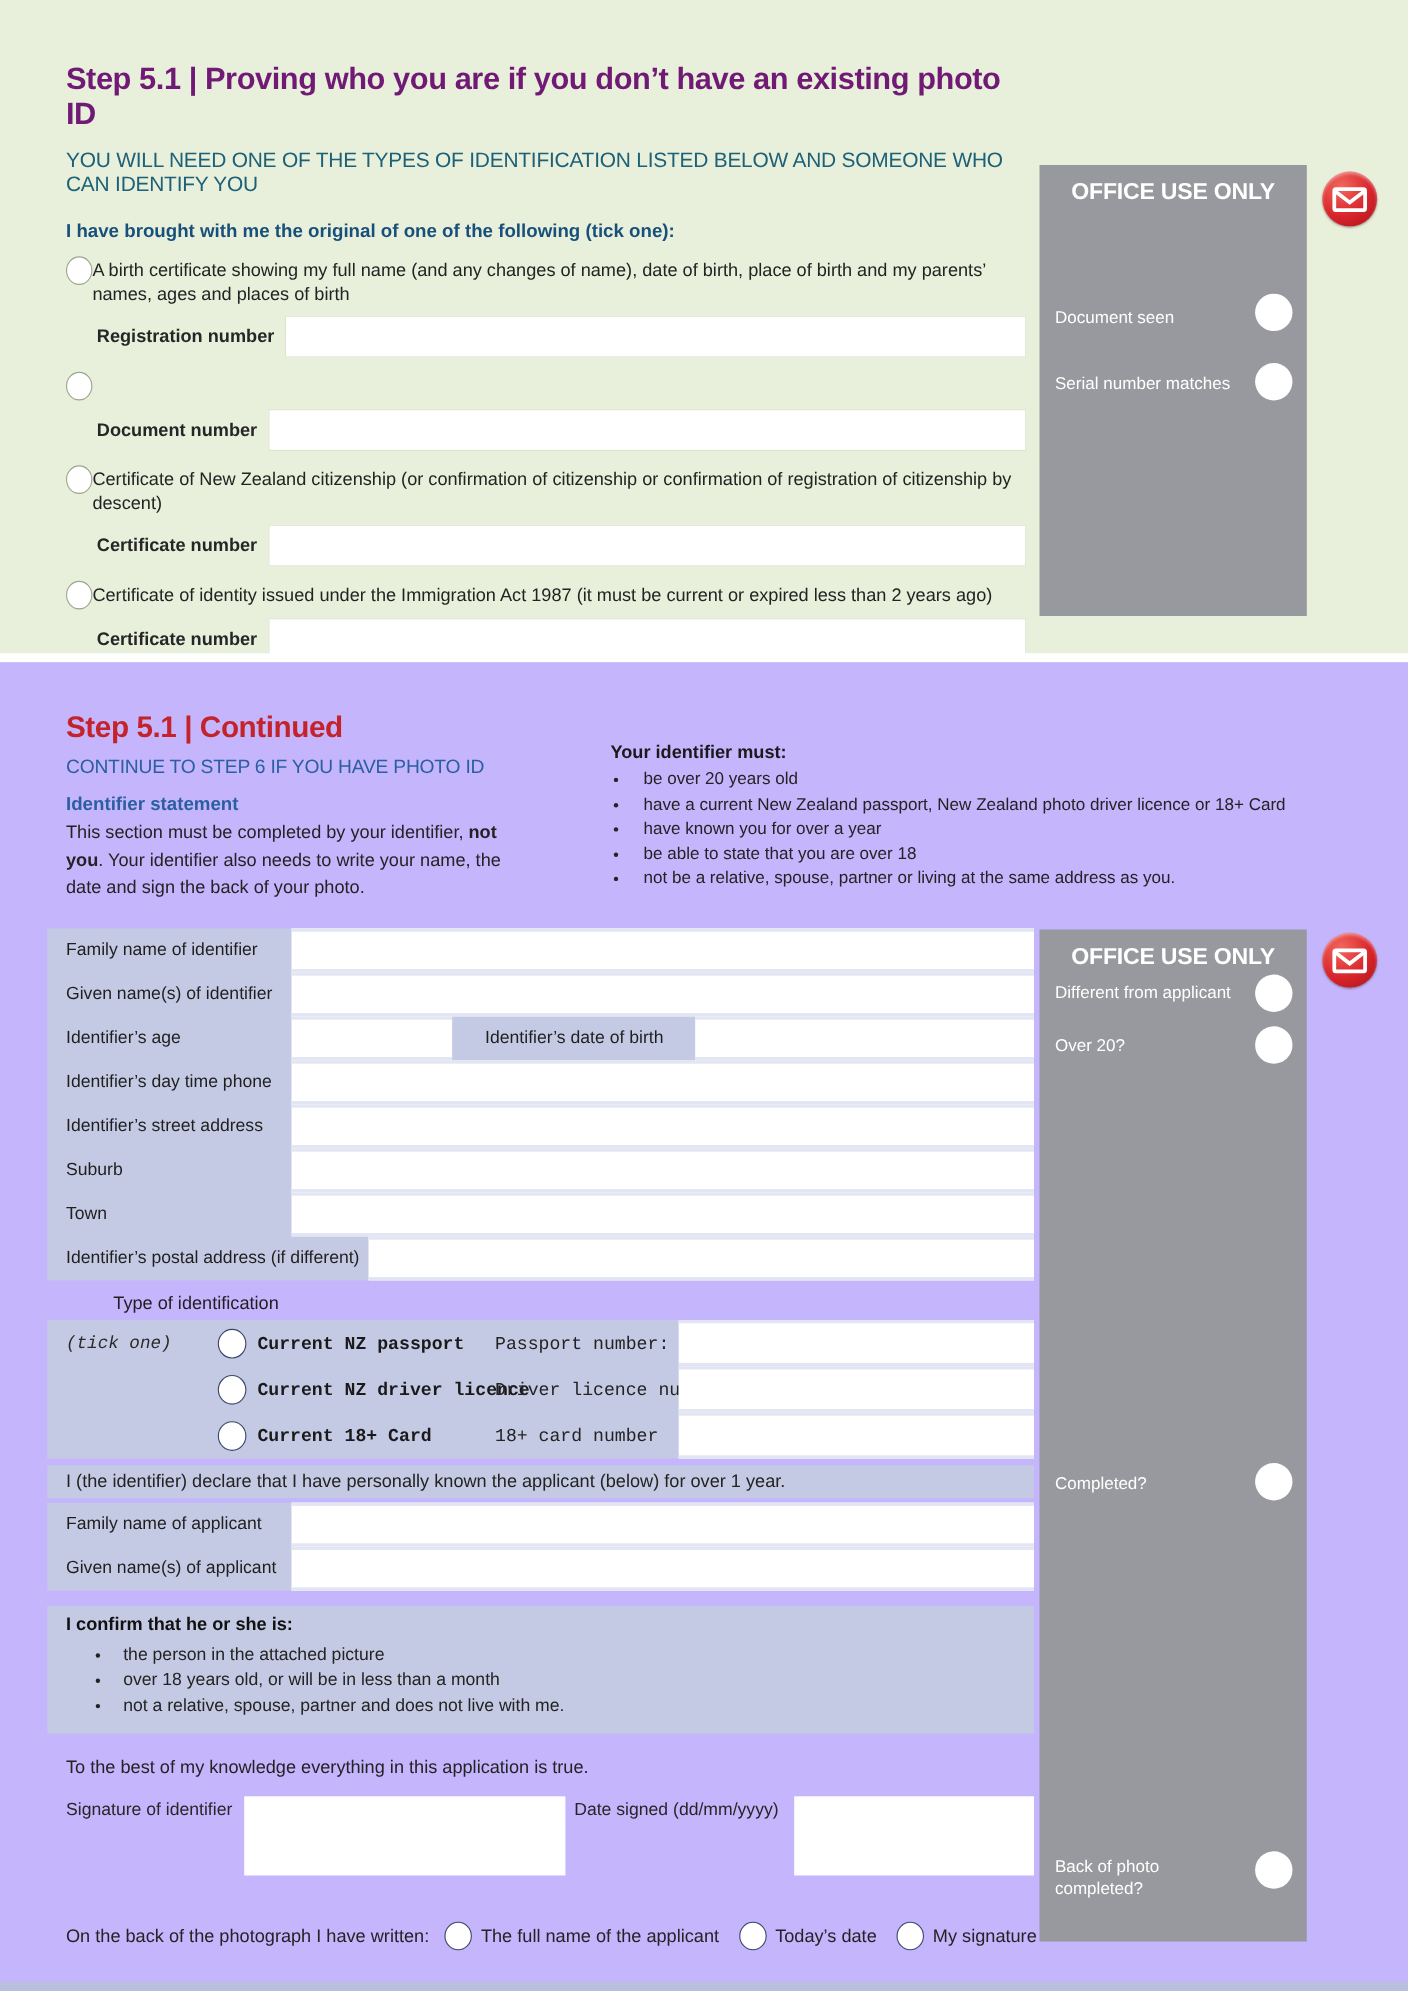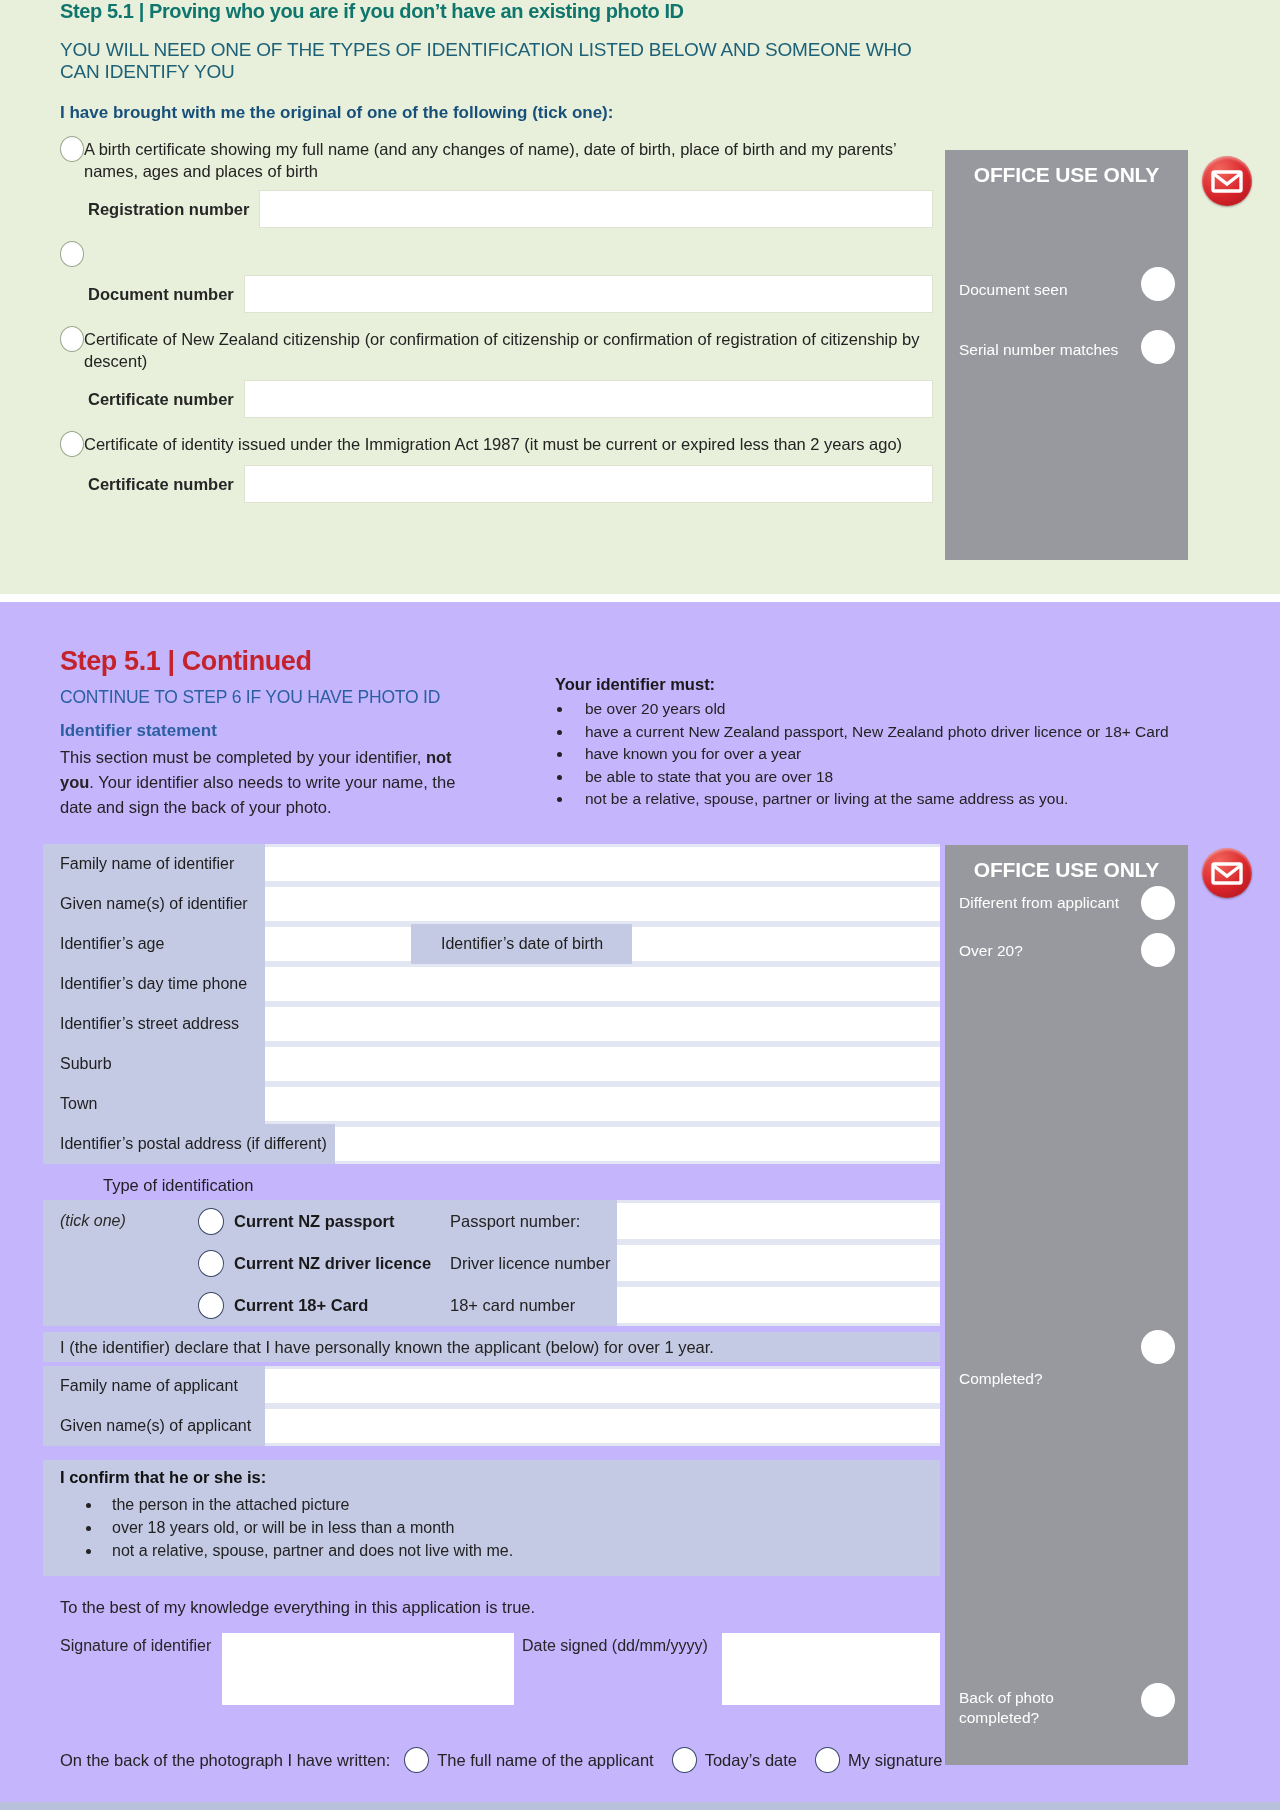--- a/index.html
+++ b/index.html
@@ -3,21 +3,21 @@
 <meta charset="utf-8">
 <style>
   * { margin:0; padding:0; box-sizing:border-box; }
   html,body { width:1280px; }
   body { font-family:"Liberation Sans", sans-serif; color:#262626; }
   .page { position:relative; width:1280px; height:1810px; overflow:hidden; background:#fff; }
 
   
   .sec1 { position:absolute; top:0; left:0; width:1280px; height:594px; background:#e8efda; }
   .sec1-content { position:absolute; top:0; left:60px; width:873px; }
-  h1.step-title { font-size:20px; font-weight:bold; color:#0f766e; letter-spacing:-0.4px; }
+  h1.step-title { margin-top:56px; font-size:28px; font-weight:bold; color:#701a75; letter-spacing:-0.4px; }
   .subtitle { margin-top:16px; font-size:19px; color:#1d6178; letter-spacing:-0.2px; }
   .lead { margin-top:20px; font-size:17px; font-weight:bold; color:#17507a; }
   .opt { display:flex; margin-top:15px; }
   .radio-g { flex:0 0 auto; width:24px; height:26px; border:1.5px solid #9aa68e; border-radius:50%; background:#fff; margin-top:-2px; }
   .opt-text { margin-left:0; font-size:16.5px; line-height:22px; color:#232323; }
   .fieldrow { display:flex; align-items:flex-start; margin:8px 0 4px 28px; }
   .fieldrow .flabel { font-size:16.5px; font-weight:bold; align-self:center; white-space:nowrap; margin-right:10px; }
   .fieldrow .finput { flex:1; height:38px; background:#fff; border:1px solid #dde3cf; }
 
   
@@ -52,21 +52,21 @@
   .formcol { margin:24px 0 0 43px; width:897px; }
   .block { background:#c4cae3; }
   .frow { display:grid; grid-template-columns:222px 1fr; height:40px; }
   .frow.postal { grid-template-columns:292px 1fr; }
   .frow.age { grid-template-columns:222px 146px 221px 1fr; }
   .flbl { font-size:16px; color:#1f1f1f; padding-left:17px; align-self:center; white-space:nowrap; }
   .flbl.mid { padding-left:30px; }
   .inp { background:#fff; border-top:3px solid #e2e5f2; border-bottom:3px solid #e2e5f2; }
 
   .type-heading { margin:12px 0 0 60px; font-size:16.5px; color:#1f1f1f; }
-  .typeblock { margin-top:5px; }
+  .typeblock { margin-top:5px;font-family:Liberation Mono, monospace; }
   .trow { display:grid; grid-template-columns:155px 242px 177px 1fr; height:42px; align-items:center; }
   .tickone { padding-left:17px; font-size:16px; font-style:italic; color:#2a2a2a; }
   .t-opt { display:flex; align-items:center; }
   .radio-b { flex:0 0 auto; width:26px; height:27px; border:1.5px solid #3a4668; border-radius:50%; background:#fff; }
   .t-opt-label { margin-left:10px; font-size:16.5px; font-weight:bold; color:#1a1a1a; white-space:nowrap; }
   .t-num-label { padding-left:10px; font-size:16.5px; color:#232323; white-space:nowrap; }
   .trow .inp { height:42px; }
 
   .declaration { margin-top:6px; height:30px; display:flex; align-items:center; padding-left:17px; font-size:16.5px; color:#232323; }
   .appblock { margin-top:4px; }
@@ -289,21 +289,21 @@
       <span class="radio-s"></span>
       <span class="r-label">My signature</span>
     </div>
 
     <div class="office office2">
       <div class="office-title">OFFICE USE ONLY</div>
       <div class="office-item" style="top:48px;">Different from applicant</div>
       <div class="office-circle" style="top:41px;"></div>
       <div class="office-item" style="top:96px;">Over 20?</div>
       <div class="office-circle" style="top:88px;"></div>
-      <div class="office-item" style="top:524px;">Completed?</div>
+      <div class="office-item" style="top:495px;">Completed?</div>
       <div class="office-circle" style="top:485px;"></div>
       <div class="office-item" style="top:843px;">Back of photo completed?</div>
       <div class="office-circle" style="top:838px;"></div>
     </div>
 
     <div class="envelope env2">
       <svg width="34" height="30" viewBox="0 0 34 30" aria-hidden="true">
         <rect x="3" y="6" width="28" height="19" rx="1.5" fill="none" stroke="#ffffff" stroke-width="3.4"></rect>
         <polyline points="4,8 17,18 30,8" fill="none" stroke="#ffffff" stroke-width="3.4"></polyline>
       </svg>

